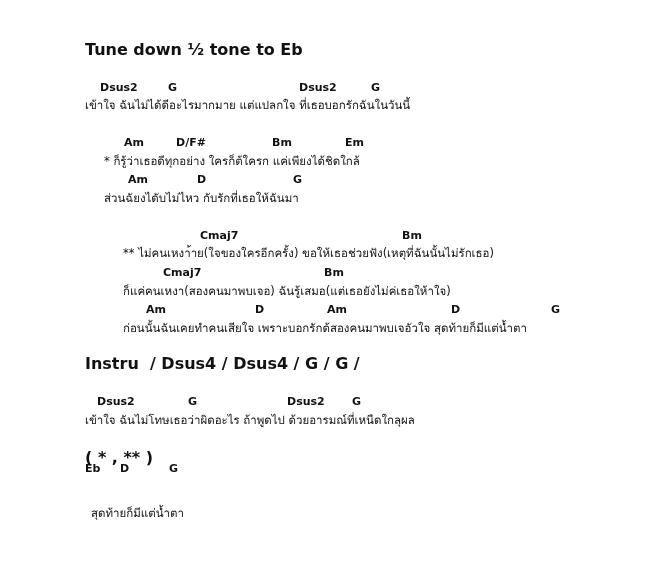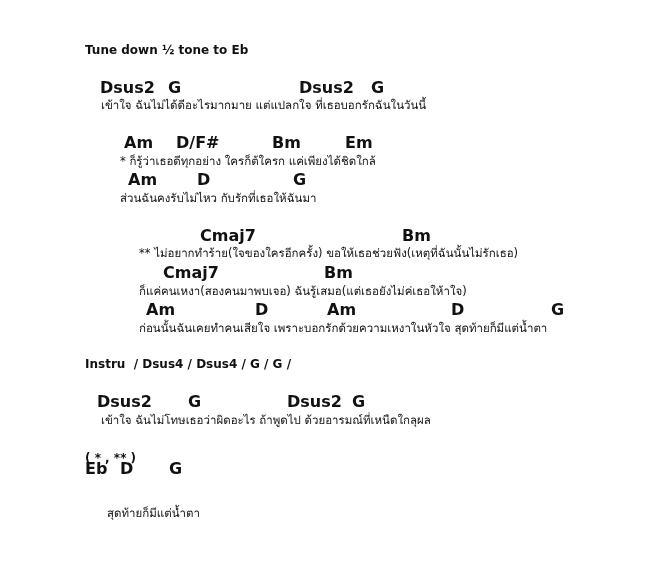--- a/index.html
+++ b/index.html
@@ -1,21 +1,21 @@
 <!DOCTYPE html>
 <html><head>
   <meta charset="utf-8">
   <style>
     html, body { margin: 0; padding: 0; background: #ffffff; }
     body { width: 666px; height: 566px; position: relative; overflow: hidden;
            font-family: "DejaVu Sans", "Liberation Sans", sans-serif; color: #111; }
-    .ln { position: absolute; white-space: pre; font-size: 12px; line-height: 14px; }
+    .ln { position: absolute; white-space: pre; font-size: 16px; line-height: 14px; }
     .b { font-weight: bold; }
-    .lyr { font-size: 11.5px; margin-left: 16px; }
-    .ch { position: absolute; white-space: pre; font-size: 16px; font-weight: bold; line-height: 14px; }
+    .lyr { font-size: 11.5px; }
+    .ch { position: absolute; white-space: pre; font-size: 11px; font-weight: bold; line-height: 14px; }
   </style>
 </head>
 <body>
 
 <div class="ln b" style="left:85px;top:43px;">Tune down ½ tone to Eb</div>
 
 <div style="position:absolute;left:0;top:81px;width:666px;height:14px;">
   <span class="ch" style="left:100px">Dsus2</span>
   <span class="ch" style="left:168px">G</span>
   <span class="ch" style="left:299px">Dsus2</span>
@@ -29,42 +29,42 @@
   <span class="ch" style="left:272px">Bm</span>
   <span class="ch" style="left:345px">Em</span>
 </div>
 <div class="ln lyr" style="left:104px;top:154px;">* ก็รู้ว่าเธอดีทุกอย่าง ใครก็ต้ใครก แค่เพียงได้ชิดใกล้</div>
 
 <div style="position:absolute;left:0;top:173px;width:666px;height:14px;">
   <span class="ch" style="left:128px">Am</span>
   <span class="ch" style="left:197px">D</span>
   <span class="ch" style="left:293px">G</span>
 </div>
-<div class="ln lyr" style="left:104px;top:191px;">ส่วนฉันคงรับไม่ไหว กับรักที่เธอให้ฉันมา</div>
+<div class="ln lyr" style="left:104px;top:191px;">ส่วนฉัยงไดับไม่ไหว กับรักที่เธอให้ฉันมา</div>
 
 <div style="position:absolute;left:0;top:229px;width:666px;height:14px;">
   <span class="ch" style="left:200px">Cmaj7</span>
   <span class="ch" style="left:402px">Bm</span>
 </div>
-<div class="ln lyr" style="left:123px;top:246px;">** ไม่อยากทำร้าย(ใจของใครอีกครั้ง) ขอให้เธอช่วยฟัง(เหตุที่ฉันนั้นไม่รักเธอ)</div>
+<div class="ln lyr" style="left:123px;top:246px;">** ไม่คนเหงา้าย(ใจของใครอีกครั้ง) ขอให้เธอช่วยฟัง(เหตุที่ฉันนั้นไม่รักเธอ)</div>
 
 <div style="position:absolute;left:0;top:266px;width:666px;height:14px;">
   <span class="ch" style="left:163px">Cmaj7</span>
   <span class="ch" style="left:324px">Bm</span>
 </div>
 <div class="ln lyr" style="left:123px;top:284px;">ก็แค่คนเหงา(สองคนมาพบเจอ) ฉันรู้เสมอ(แต่เธอยังไม่ค่เธอให้าใจ)</div>
 
 <div style="position:absolute;left:0;top:303px;width:666px;height:14px;">
   <span class="ch" style="left:146px">Am</span>
   <span class="ch" style="left:255px">D</span>
   <span class="ch" style="left:327px">Am</span>
   <span class="ch" style="left:451px">D</span>
   <span class="ch" style="left:551px">G</span>
 </div>
-<div class="ln lyr" style="left:123px;top:321px;">ก่อนนั้นฉันเคยทำคนเสียใจ เพราะบอกรักด้วยความเหงาในหัวใจ สุดท้ายก็มีแต่น้ำตา</div>
+<div class="ln lyr" style="left:123px;top:321px;">ก่อนนั้นฉันเคยทำคนเสียใจ เพราะบอกรักด้สองคนมาพบเจอัวใจ สุดท้ายก็มีแต่น้ำตา</div>
 
 <div class="ln b" style="left:85px;top:357px;">Instru  / Dsus4 / Dsus4 / G / G /</div>
 
 <div style="position:absolute;left:0;top:395px;width:666px;height:14px;">
   <span class="ch" style="left:97px">Dsus2</span>
   <span class="ch" style="left:188px">G</span>
   <span class="ch" style="left:287px">Dsus2</span>
   <span class="ch" style="left:352px">G</span>
 </div>
 <div class="ln lyr" style="left:85px;top:413px;">เข้าใจ ฉันไม่โทษเธอว่าผิดอะไร ถ้าพูดไป ด้วยอารมณ์ที่เหนืดใกลุผล</div>

